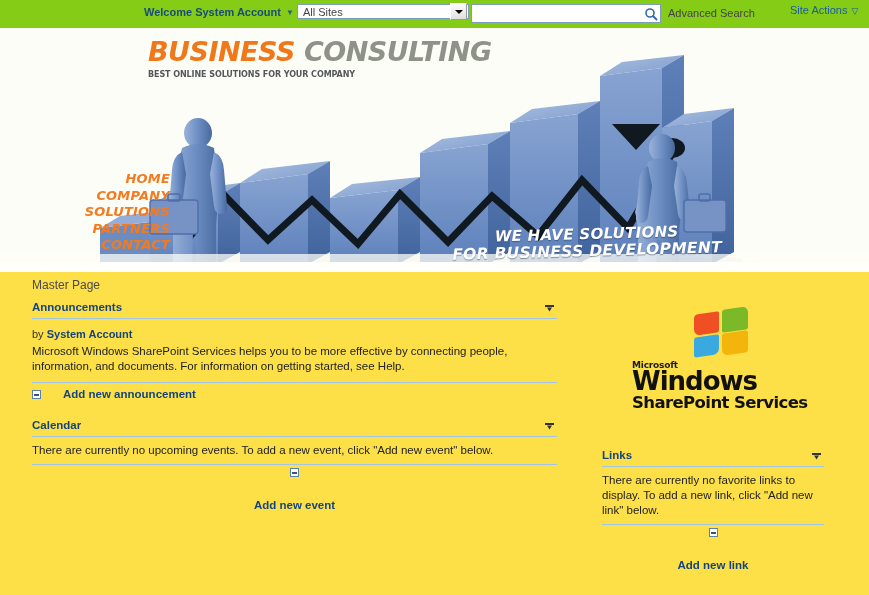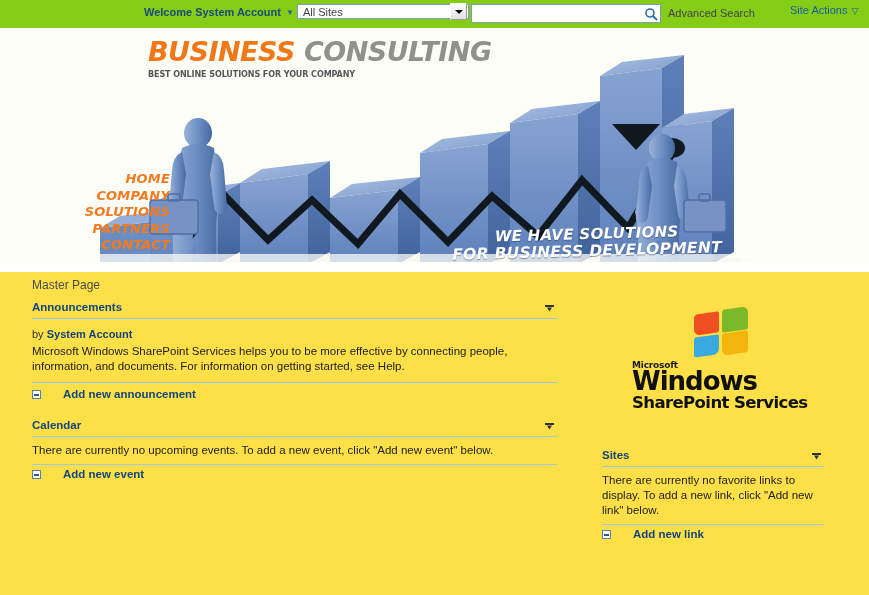--- a/index.html
+++ b/index.html
@@ -176,21 +176,21 @@
   .ann-text{
     font-size:11.5px;color:#222;line-height:15px;margin-top:4px;
     max-width:515px;
   }
 
   .addnew{
     display:flex;align-items:center;gap:22px;
     margin-top:8px;padding-top:5px;
     border-top:1px solid #9fc6e8;
   }
-  .addnew-noline{border-top:0;padding-top:0;}
+  .addnew-noline{border-top:0;padding-top:0;flex-direction:column;}
   .addnew .lbl{
     font-size:11.5px;font-weight:bold;color:#13447e;cursor:pointer;
   }
   .icn-add{
     width:9px;height:9px;border:1px solid #5a82ad;
     background:#fff;position:relative;box-sizing:border-box;
     flex:0 0 auto;
   }
   .icn-add::after{
     content:"";position:absolute;left:1px;top:3px;
@@ -437,21 +437,21 @@
           <div class="p3"></div>
           <div class="p4"></div>
       </div>
       <div class="wss-ms">Microsoft</div>
       <div class="wss-win">Windows</div>
       <div class="wss-sps">SharePoint Services</div>
     </div>
 
     <div class="links-wp">
       <div class="wp-head">
-        <span class="wp-title">Sites</span>
+        <span class="wp-title">Links</span>
         <span class="wp-menu">
           <svg width="11" height="9" viewBox="0 0 11 9">
             <rect x="1" y="1" width="9" height="2" fill="#333"></rect>
             <polygon points="3,3.5 8,3.5 5.5,7.5" fill="#333"></polygon>
           </svg>
         </span>
       </div>
       <div class="wp-body">
         <div class="empty-text bordered">There are currently no favorite links to display. To add a new link, click "Add new link" below.</div>
         <div class="addnew addnew-noline" style="margin-top:3px;">

